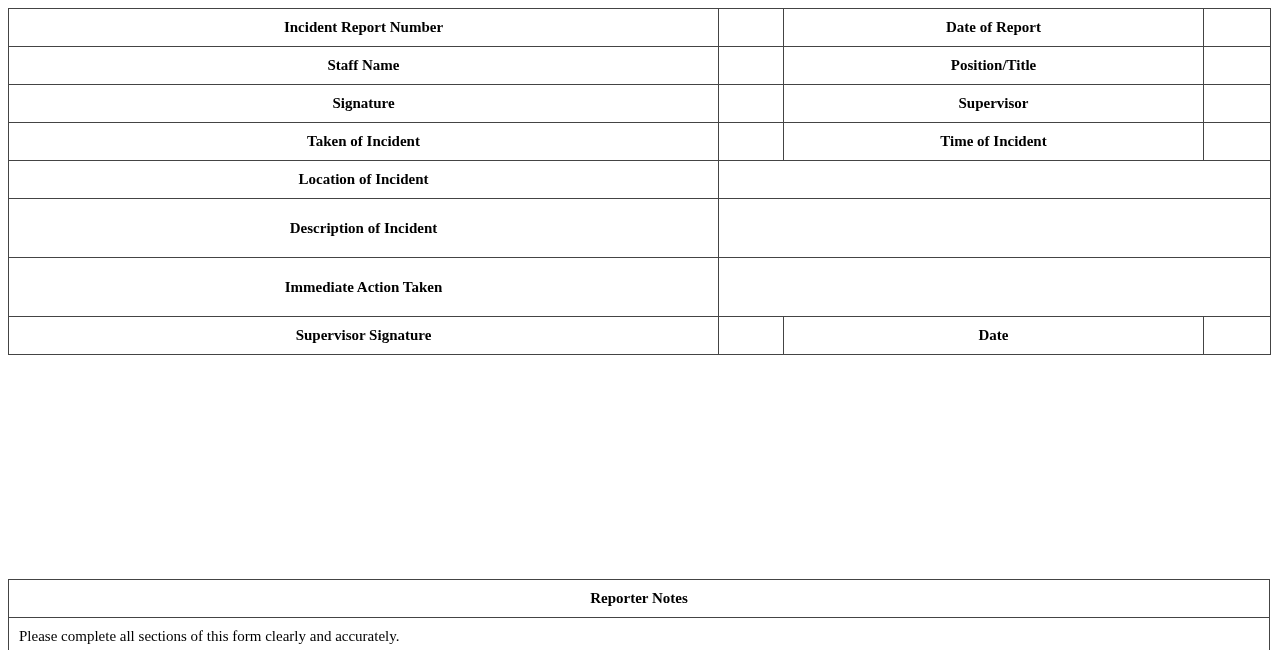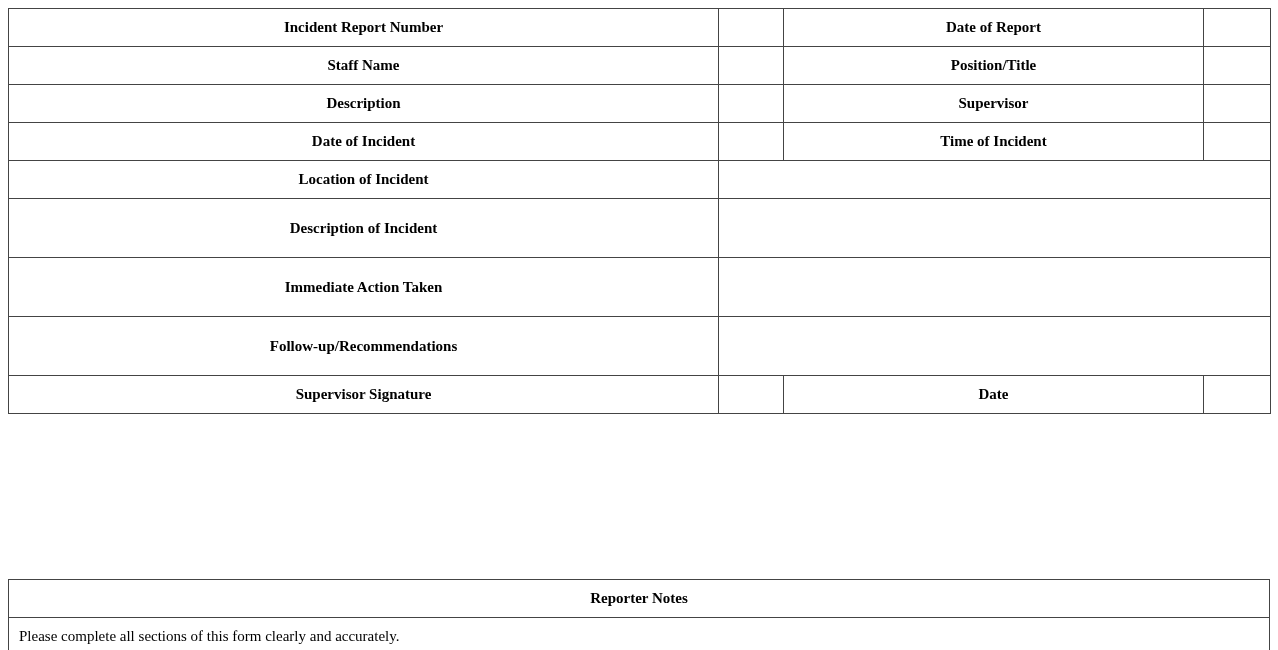--- a/index.html
+++ b/index.html
@@ -31,45 +31,41 @@
     <td class="lbl">Date of Report</td>
     <td></td>
   </tr>
   <tr class="h39">
     <td class="lbl">Staff Name</td>
     <td></td>
     <td class="lbl">Position/Title</td>
     <td></td>
   </tr>
   <tr class="h39">
-    <td class="lbl">Description</td>
+    <td class="lbl">Signature</td>
     <td></td>
     <td class="lbl">Supervisor</td>
     <td></td>
   </tr>
   <tr class="h39">
-    <td class="lbl">Date of Incident</td>
+    <td class="lbl">Taken of Incident</td>
     <td></td>
     <td class="lbl">Time of Incident</td>
     <td></td>
   </tr>
   <tr class="h39">
     <td class="lbl">Location of Incident</td>
     <td colspan="3"></td>
   </tr>
   <tr class="h60">
     <td class="lbl">Description of Incident</td>
     <td colspan="3"></td>
   </tr>
   <tr class="h60">
     <td class="lbl">Immediate Action Taken</td>
-    <td colspan="3"></td>
-  </tr>
-  <tr class="h60">
-    <td class="lbl">Follow-up/Recommendations</td>
     <td colspan="3"></td>
   </tr>
   <tr class="h39">
     <td class="lbl">Supervisor Signature</td>
     <td></td>
     <td class="lbl">Date</td>
     <td></td>
   </tr>
 </tbody>
   </table>

